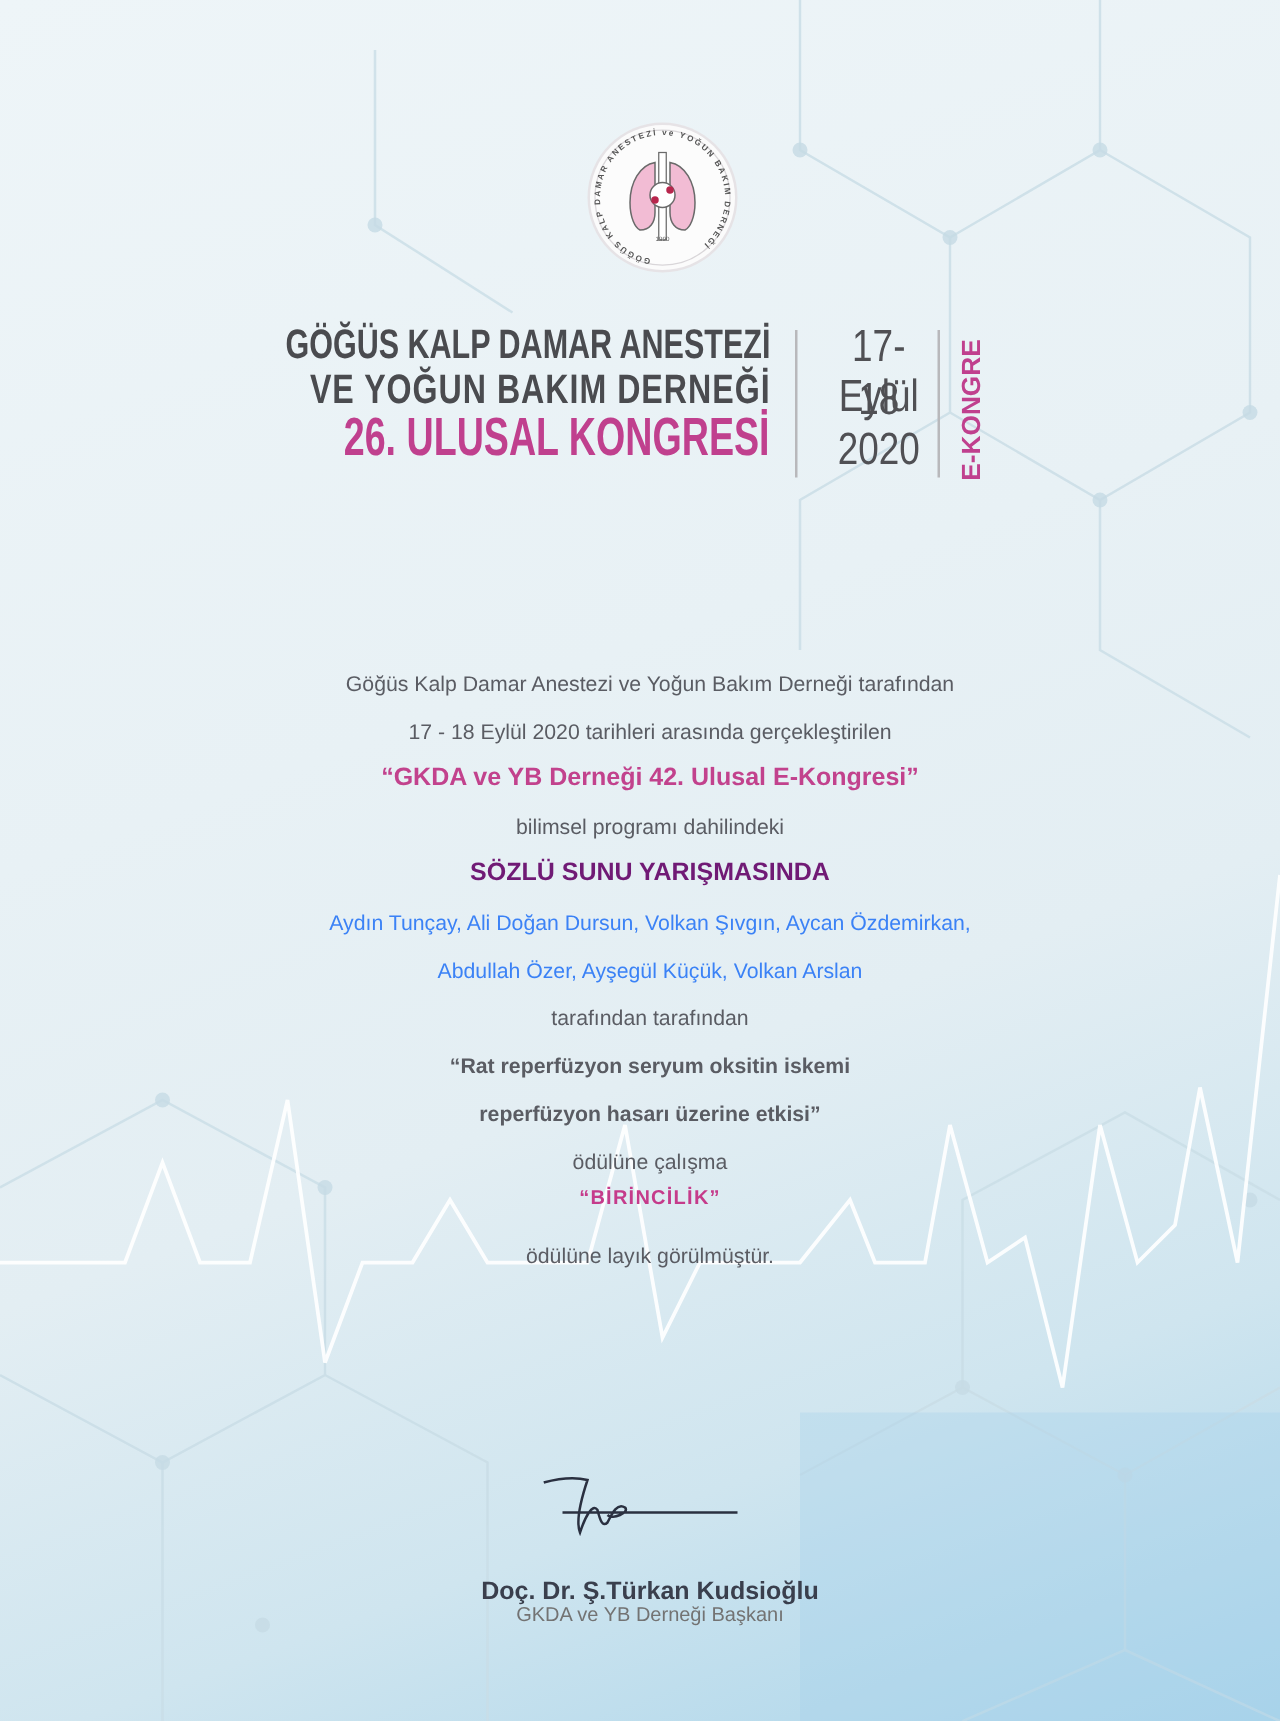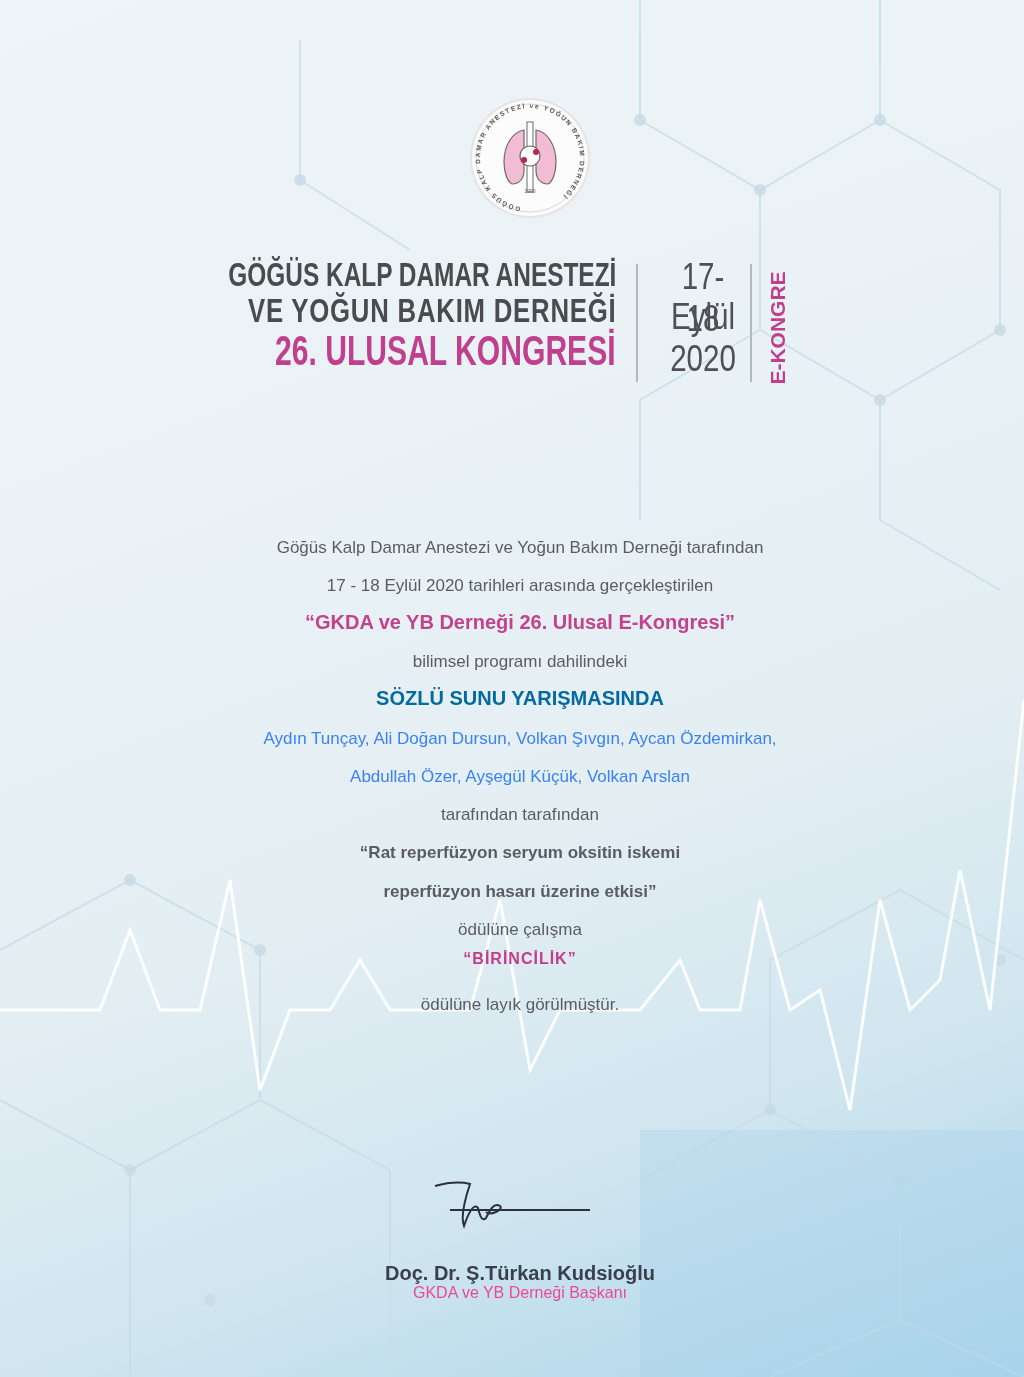--- a/index.html
+++ b/index.html
@@ -21,27 +21,27 @@
   .h-div1 { position:absolute; left:400px; top:8px; width:2px; height:118px; background:#b8b8bb; }
   .h-date { position:absolute; left:424px; width:86px; text-align:center; font-size:36px; color:#505054;
             transform:scaleX(0.82); }
   .h-div2 { position:absolute; left:514px; top:8px; width:2px; height:118px; background:#b8b8bb; }
   .h-ek { position:absolute; left:520px; top:70px; font-size:21px; font-weight:bold; color:#c0408e;
           transform:rotate(-90deg); transform-origin:center; width:120px; text-align:center; margin-left:-38px; margin-top:-10px;}
 
   .line { font-size:17px; color:#5a5c63; }
   .pink { color:#3b82f6; }
   .pink-b { color:#c2428d; font-weight:bold; font-size:20px; }
-  .dark-b { color:#0369a1; font-weight:bold; font-size:20px; }
+  .dark-b { color:#701a75; font-weight:bold; font-size:20px; }
   .gray-b { color:#5a5c63; font-weight:bold; font-size:17px; }
   .award { color:#c53b8b; font-weight:bold; font-size:16px; letter-spacing:1px; }
 
   .sig { position:absolute; left:430px; top:1176px; width:170px; height:60px; }
   .sign-name { font-size:20px; font-weight:bold; color:#3a3f4d; }
-  .sign-title { font-size:16px; color:#ec4899; }
+  .sign-title { font-size:16px; color:#737373; }
 </style>
 </head>
 <body>
 
 <svg class="bg-layer" width="1024" height="1377" viewBox="0 0 1024 1377">
   <g stroke="#c9dde6" stroke-width="2" fill="none" opacity="0.8">
     <polyline points="640,0 640,120 760,190 760,330 640,400 640,520"></polyline>
     <polyline points="760,190 880,120 880,0"></polyline>
     <polyline points="880,120 1000,190 1000,330 880,400 760,330"></polyline>
     <polyline points="880,400 880,520 1000,590"></polyline>
@@ -97,21 +97,21 @@
   <div class="h-div1"></div>
   <div class="h-date" style="top:0px">17-18</div>
   <div class="h-date" style="top:40px">Eylül</div>
   <div class="h-date" style="top:82px">2020</div>
   <div class="h-div2"></div>
   <div class="h-ek">E-KONGRE</div>
 </div>
 
 <div class="center line" style="top:538px">Göğüs Kalp Damar Anestezi ve Yoğun Bakım Derneği tarafından</div>
 <div class="center line" style="top:576px">17 - 18 Eylül 2020 tarihleri arasında gerçekleştirilen</div>
-<div class="center pink-b" style="top:611px">“GKDA ve YB Derneği 26. Ulusal E-Kongresi”</div>
+<div class="center pink-b" style="top:611px">“GKDA ve YB Derneği 42. Ulusal E-Kongresi”</div>
 <div class="center line" style="top:652px">bilimsel programı dahilindeki</div>
 <div class="center dark-b" style="top:687px">SÖZLÜ SUNU YARIŞMASINDA</div>
 <div class="center line pink" style="top:729px">Aydın Tunçay, Ali Doğan Dursun, Volkan Şıvgın, Aycan Özdemirkan,</div>
 <div class="center line pink" style="top:767px">Abdullah Özer, Ayşegül Küçük, Volkan Arslan</div>
 <div class="center line" style="top:805px">tarafından  tarafından</div>
 <div class="center gray-b" style="top:843px">“Rat reperfüzyon seryum oksitin iskemi</div>
 <div class="center gray-b" style="top:882px">reperfüzyon hasarı üzerine etkisi”</div>
 <div class="center line" style="top:920px">ödülüne çalışma</div>
 <div class="center award" style="top:950px">“BİRİNCİLİK”</div>
 <div class="center line" style="top:995px">ödülüne layık görülmüştür.</div>

